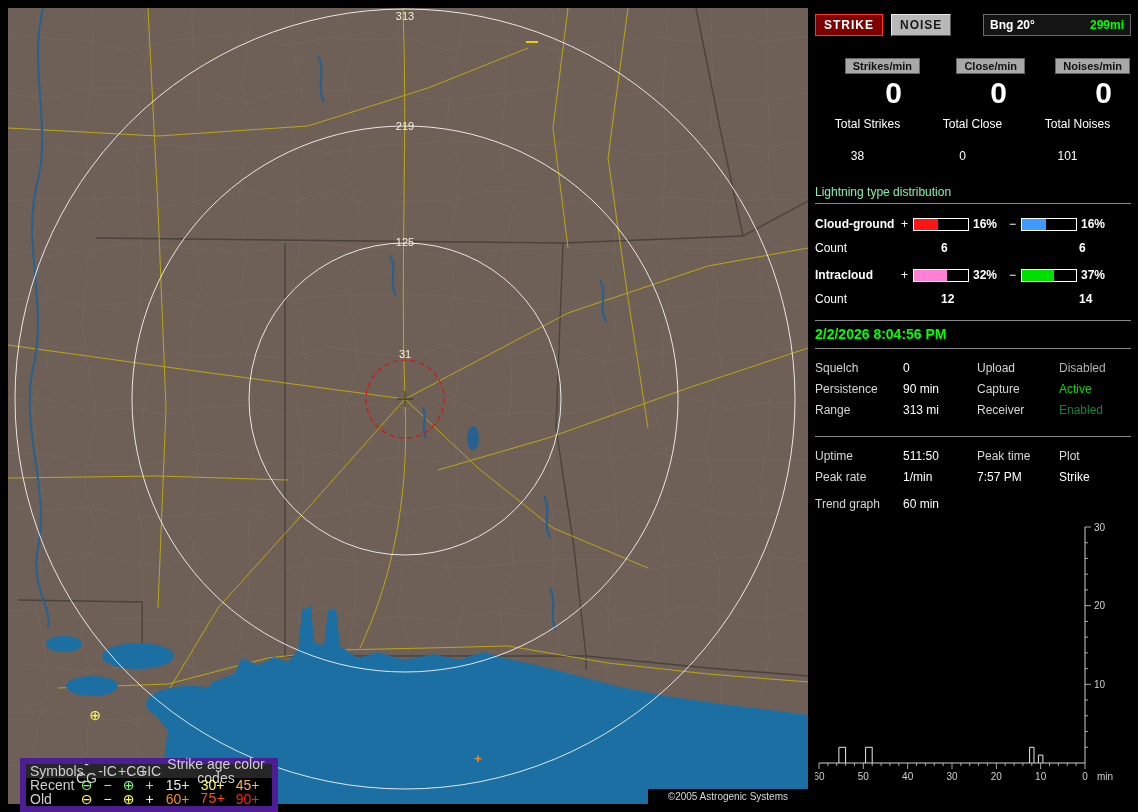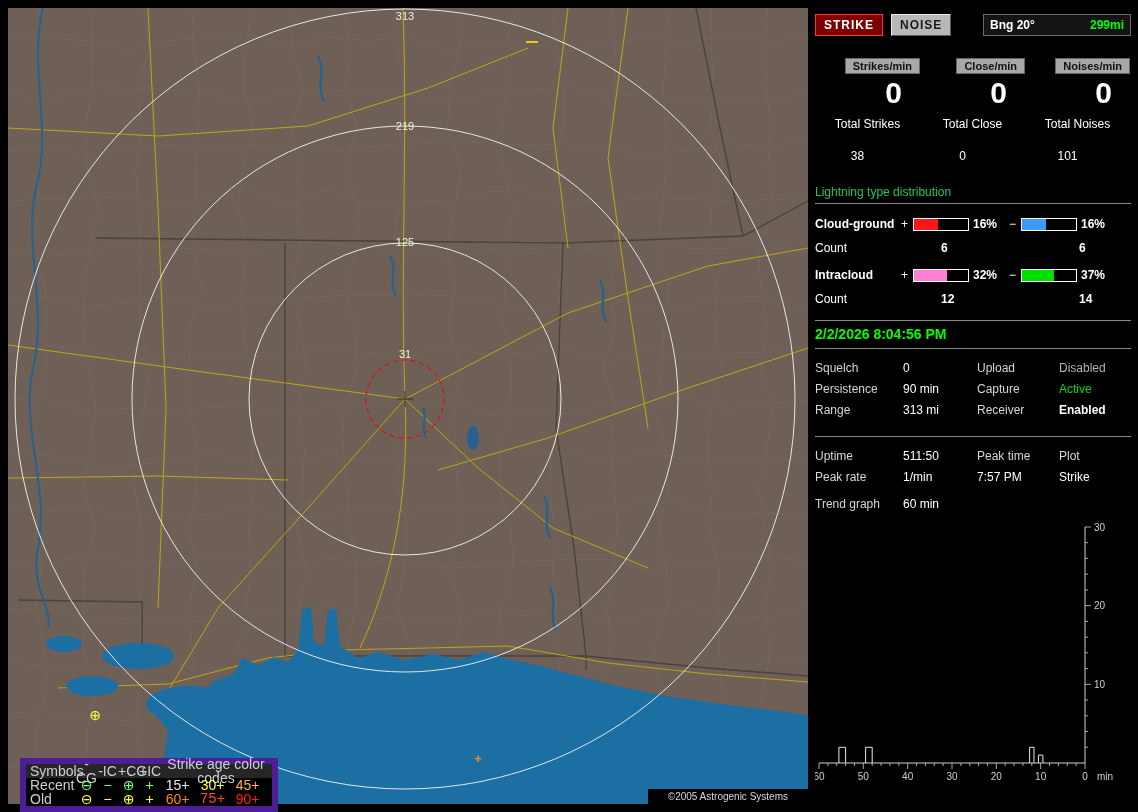--- a/index.html
+++ b/index.html
@@ -28,21 +28,21 @@
              color:#1a1a1a;margin-left:8px;}
   .bng-box{margin-left:auto;width:134px;display:flex;justify-content:space-between;background:#141414;
            border:1px solid #6a6a6a;padding:3px 6px;font-weight:bold;}
   .counters{display:flex;margin-top:20px;}
   .counter{width:105px;}
   .chip-wrap{text-align:right;font-weight:bold;}
   .chip{display:inline-block;background:#a8a8a8;color:#111;font-size:11px;padding:1px 7px;border:1px solid #666;}
   .zero{font-size:30px;font-weight:bold;text-align:right;padding-right:18px;margin-top:3px;line-height:32px;}
   .total-label{text-align:center;margin-top:8px;}
   .total-value{text-align:center;padding-right:20px;margin-top:18px;}
-  .dist-title{margin-top:22px;color:#22c55e;border-bottom:1px solid #8a8a8a;padding-bottom:4px;}
+  .dist-title{margin-top:22px;color:#86efac;border-bottom:1px solid #8a8a8a;padding-bottom:4px;}
   .dist-row{display:flex;align-items:center;margin-top:13px;}
   .d-name{width:86px;font-weight:bold;}
   .d-sign{width:12px;}
   .d-bar{width:54px;height:11px;border:1px solid #fff;background:#000;position:relative;}
   .d-fill{position:absolute;left:0;top:0;height:11px;}
   .d-pct{width:36px;padding-left:4px;font-weight:bold;}
   .count-row{display:flex;margin-top:10px;gap:24px;}
   .c-label{width:98px;}
   .c-v1{width:110px;padding-left:4px;font-weight:bold;}
   .c-v2{padding-left:4px;font-weight:bold;}
@@ -291,21 +291,21 @@
     <div class="grid-row">
       <span class="g1 lab">Persistence</span>
       <span class="g2 val">90 min</span>
       <span class="g3 lab">Capture</span>
       <span class="g4" style="color: rgb(0, 221, 0);">Active</span>
     </div>
     <div class="grid-row">
       <span class="g1 lab">Range</span>
       <span class="g2 val">313 mi</span>
       <span class="g3 lab">Receiver</span>
-      <span class="g4" style="color: #ffffff; font-weight: bold;">Enabled</span>
+      <span class="g4" style="color: #15803d;">Enabled</span>
     </div>
   </div>
 
   <div class="hr"></div>
 
   <div class="stats">
     <div class="grid-row">
       <span class="g1 lab">Uptime</span>
       <span class="g2 val">511:50</span>
       <span class="g3 lab">Peak time</span>

